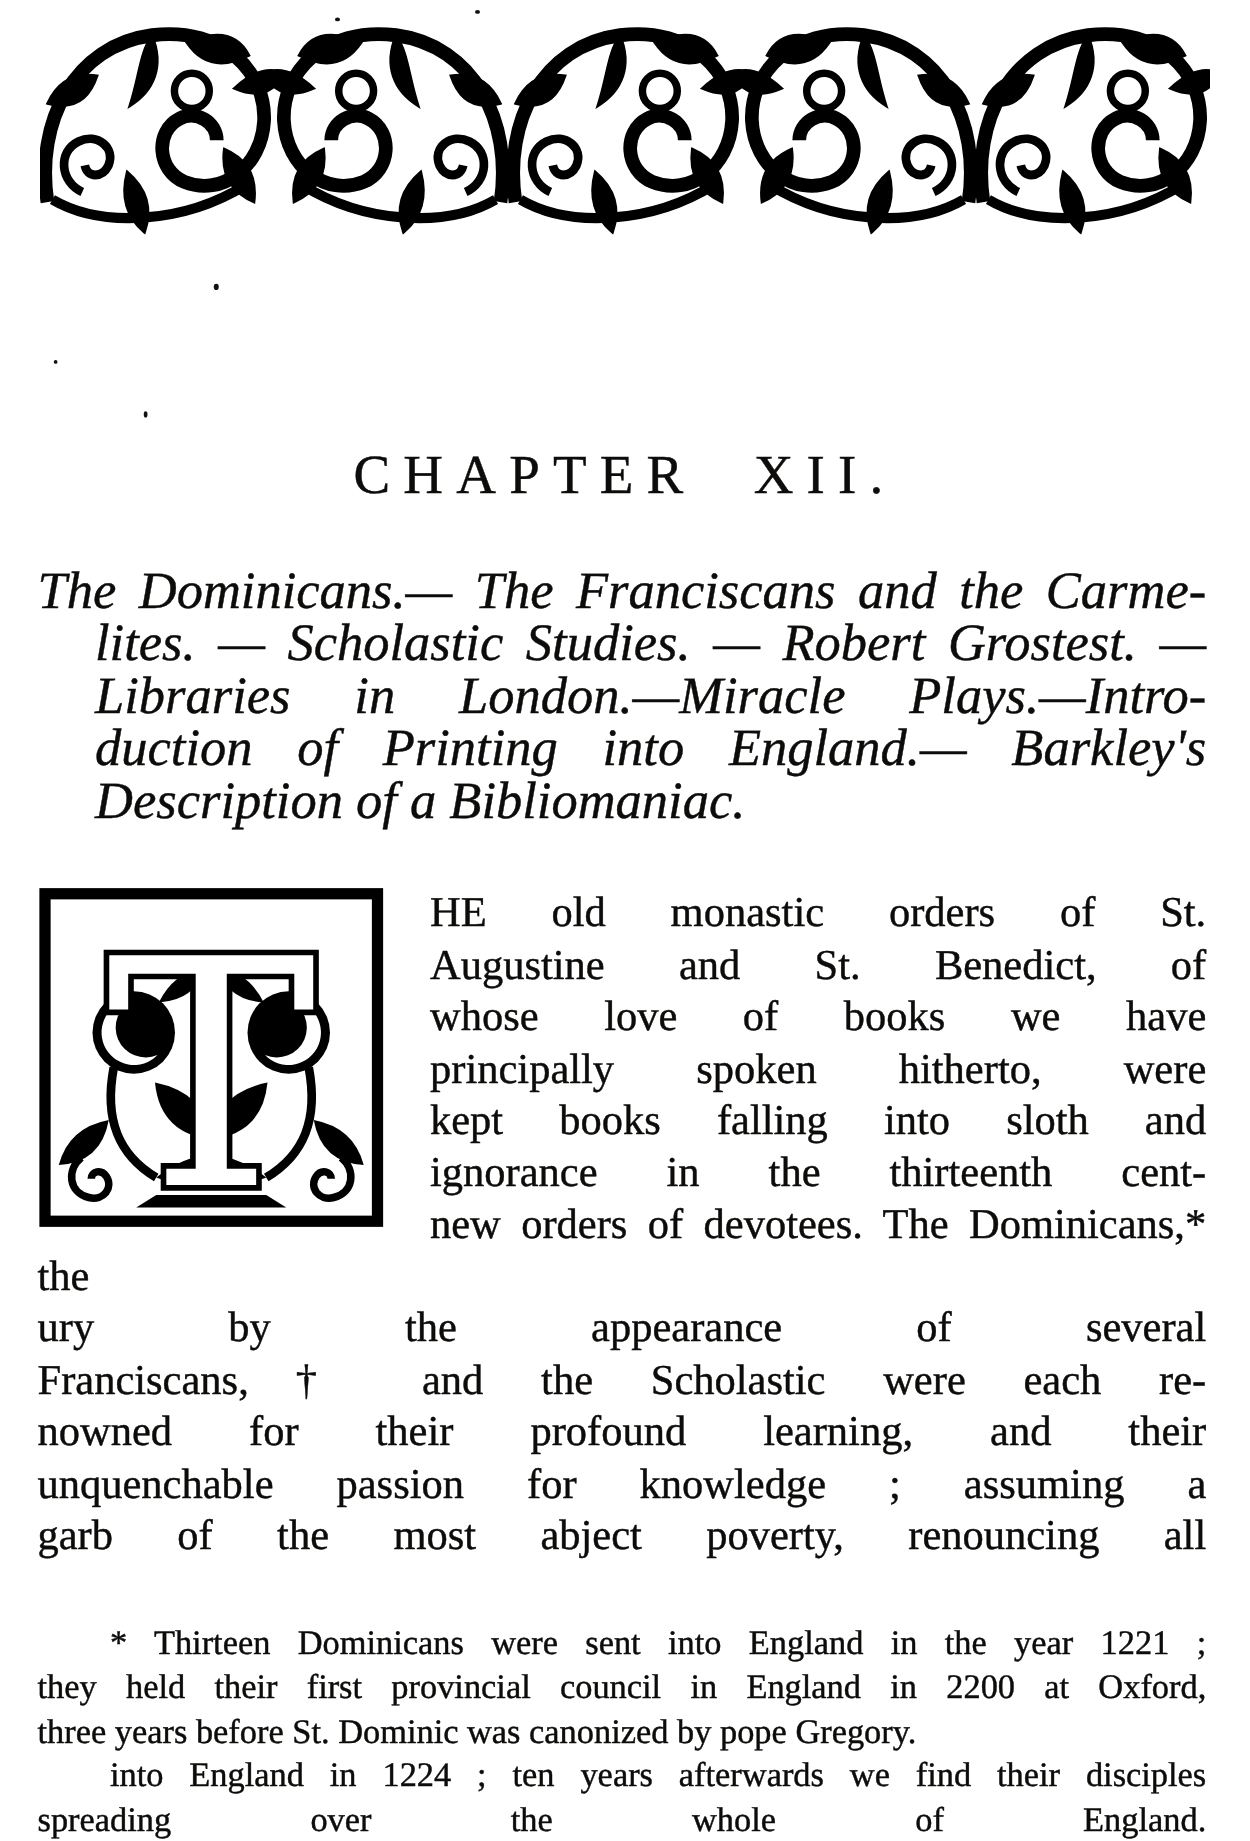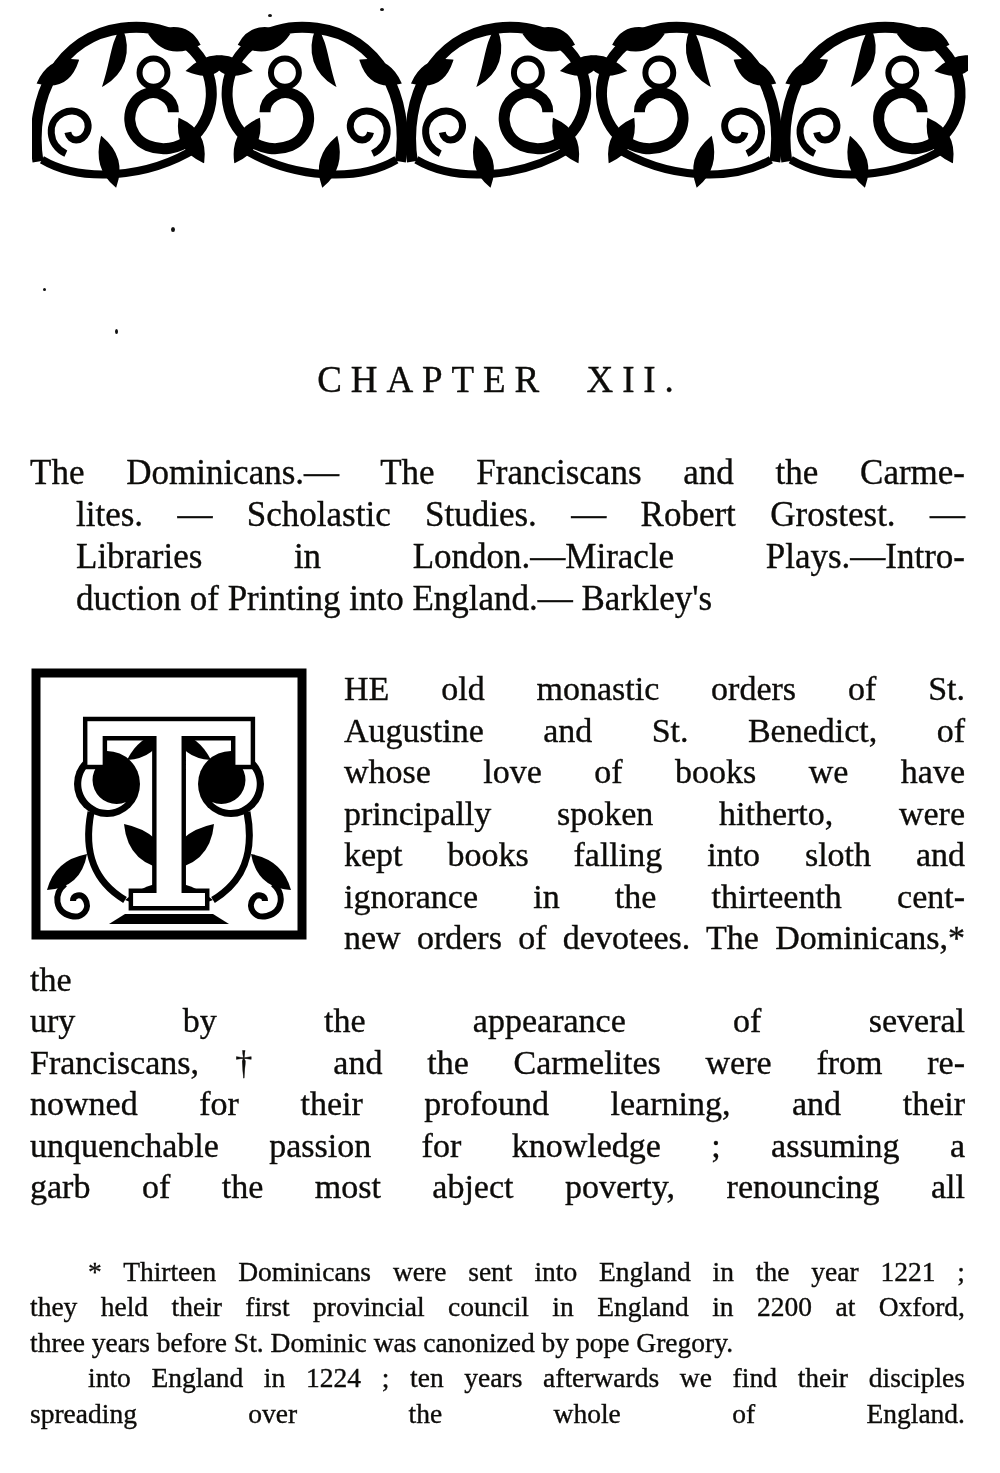--- a/index.html
+++ b/index.html
@@ -16,30 +16,31 @@
   
   .headpiece{
     margin:10px auto 0 auto;
     width:936px;height:178px;
     display:block;
   }
   
   .chapter-heading{
     margin-top:170px;
     text-align:center;
-    font-size:37px;
+    font-size:44px;
     letter-spacing:0.24em;
     word-spacing:0.55em;
     line-height:44px;
     font-weight:normal;
   }
   
   .summary{
     margin:50px 35px 0 30px;
-    font-size:35px;
+    font-style:italic;
+    font-size:42px;
     line-height:42px;
   }
   .summary .line{text-align:justify;text-align-last:justify;}
   .summary .line:not(:first-child){padding-left:46px;}
   .summary .line:last-child{text-align-last:left;}
   
   .opening{
     margin:48px 35px 0 30px;
     font-size:34px;
     line-height:41.5px;
@@ -102,20 +103,21 @@
   <div class="speck s4"></div>
   <div class="speck s5"></div>
 
   <div class="chapter-heading">CHAPTER XII.</div>
 
   <div class="summary">
       <div class="line">The Dominicans.— The Franciscans and the Carme-</div>
       <div class="line">lites. — Scholastic Studies. — Robert Grostest. —</div>
       <div class="line">Libraries in London.—Miracle Plays.—Intro-</div>
       <div class="line">duction of Printing into England.— Barkley's</div>
+      <div class="line">Description of a Bibliomaniac.</div>
     </div>
 
   <div class="opening">
     <svg class="dropcap-box" viewBox="0 0 276 272" aria-hidden="true">
       <rect x="5" y="5" width="266" height="262" fill="#fff" stroke="#000" stroke-width="9"></rect>
       <g id="flourL">
         <circle cx="76" cy="116" r="33" fill="#000"></circle>
         <path d="M76,90 a26,26 0 1 0 19,44 a15,15 0 1 1 -19,-44" fill="#fff"></path>
         <circle cx="82" cy="125" r="8" fill="#000"></circle>
         <path d="M60,144 C52,186 64,214 94,232" fill="none" stroke="#000" stroke-width="7"></path>
@@ -131,21 +133,21 @@
     </svg>
     <div>
         <div class="line">HE old monastic orders of St.</div>
         <div class="line">Augustine and St. Benedict, of</div>
         <div class="line">whose love of books we have</div>
         <div class="line">principally spoken hitherto, were</div>
         <div class="line">kept books falling into sloth and</div>
         <div class="line">ignorance in the thirteenth cent-</div>
         <div class="line">new orders of devotees.  The Dominicans,* the</div>
         <div class="line">ury by the appearance of several</div>
-        <div class="line">Franciscans,† and the Carmelites were from re-</div>
+        <div class="line">Franciscans,† and the Scholastic were each re-</div>
         <div class="line">nowned for their profound learning, and their</div>
         <div class="line">unquenchable passion for knowledge ; assuming a</div>
         <div class="line">garb of the most abject poverty, renouncing all</div>
       </div>
   </div>
 
   <div class="footnotes">
       <div class="line">* Thirteen Dominicans were sent into England in the year 1221 ;</div>
       <div class="line">they held their first provincial council in England in 2200 at Oxford,</div>
       <div class="line">three years before St. Dominic was canonized by pope Gregory.</div>

